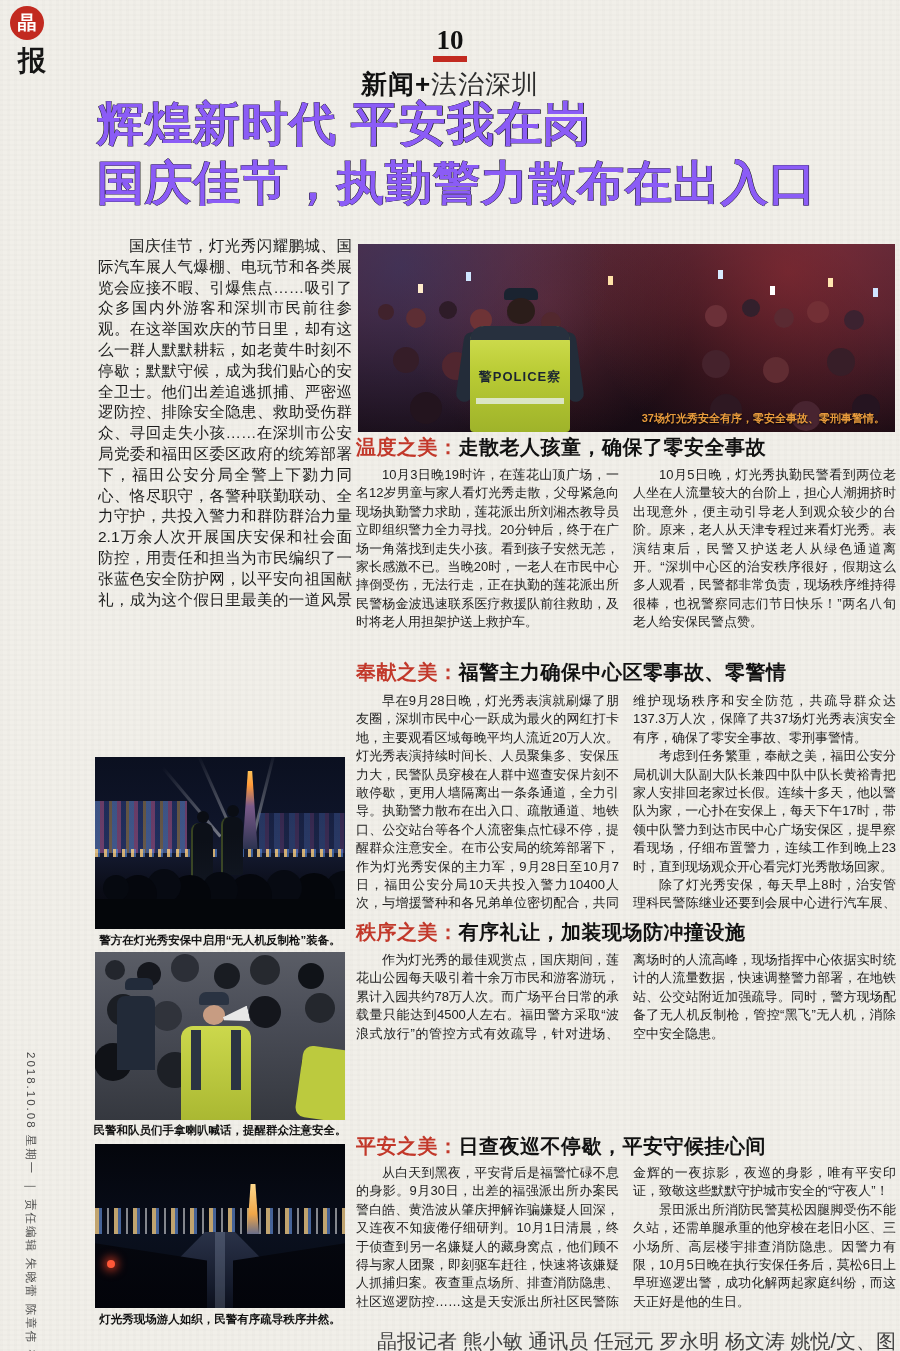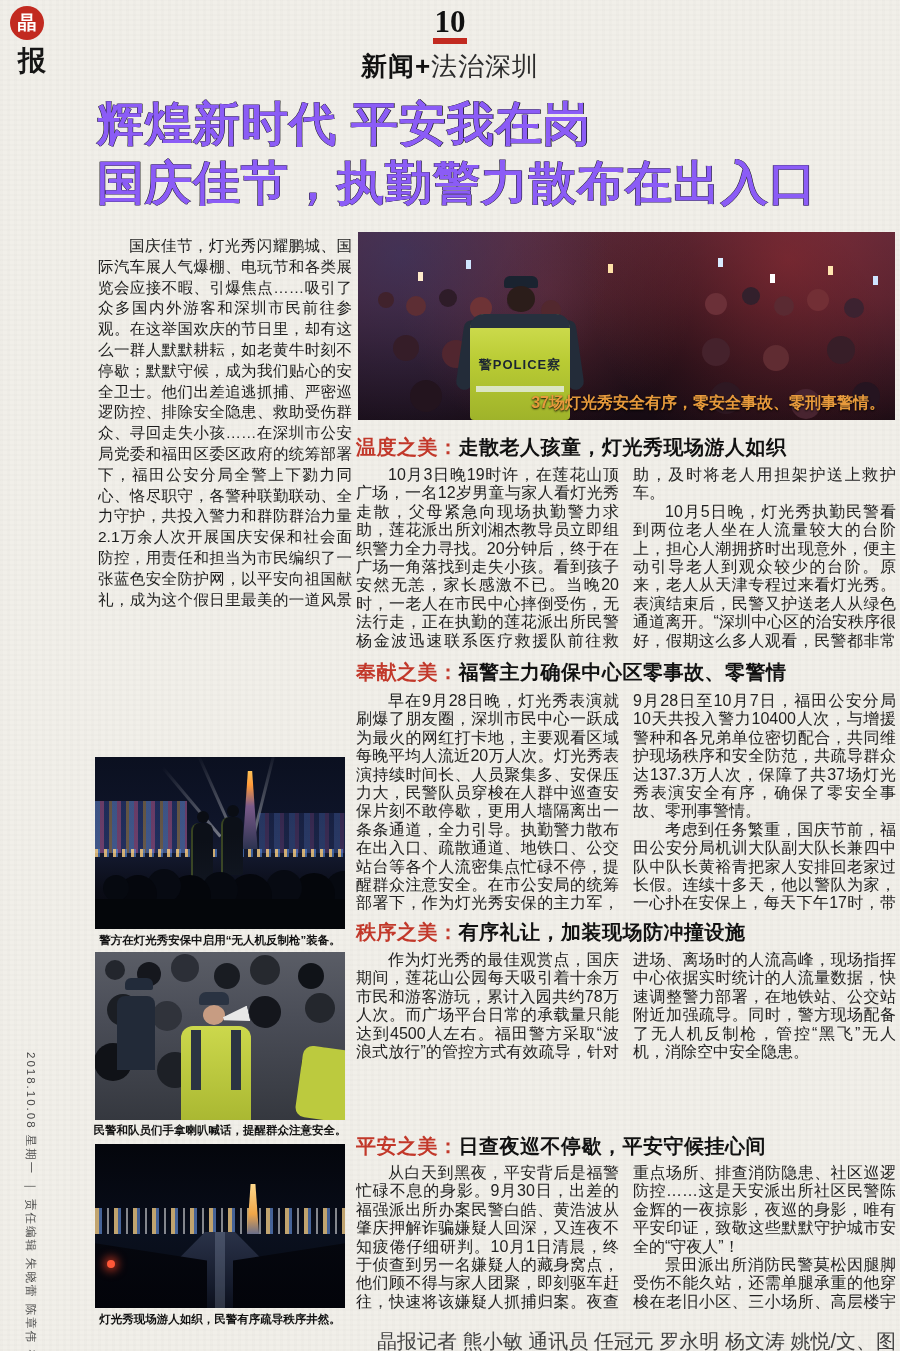--- a/index.html
+++ b/index.html
@@ -7,50 +7,50 @@
         overflow:hidden;font-family:"Liberation Sans",sans-serif;color:#222;}
   .page::before{content:"";position:absolute;inset:0;pointer-events:none;
     background:repeating-linear-gradient(0deg,rgba(0,0,0,.012) 0 2px,transparent 2px 5px),
                repeating-linear-gradient(90deg,rgba(0,0,0,.01) 0 3px,transparent 3px 7px);}
   
   .logo{position:absolute;left:10px;top:6px;width:48px;}
   .logo-seal{width:34px;height:34px;border-radius:50%;background:#c22a20;color:#fff;
     display:flex;align-items:center;justify-content:center;font-size:19px;font-weight:bold;}
   .logo-char{font-size:28px;font-weight:900;color:#161616;margin:2px 0 0 8px;}
   .masthead{position:absolute;left:0;top:8px;width:900px;text-align:center;}
-  .pagenum{font-family:"Liberation Serif",serif;font-size:31px;font-weight:bold;color:#111;line-height:28px;}
+  .pagenum{font-family:"Liberation Serif",serif;font-size:27px;font-weight:bold;color:#111;line-height:28px;margin-top:18px;}
   .red-bar{width:34px;height:6px;background:#c22a20;margin:2px auto 5px;}
   .section-title{font-size:26px;color:#111;letter-spacing:1px;}
   .section-title .bold{font-weight:900;}
   .section-title .rest{font-weight:500;color:#2c2c2c;}
   
   .headline{position:absolute;left:97px;top:94px;width:800px;margin:0;font-size:47px;line-height:59px;
     font-weight:900;color:#8b5cf6;letter-spacing:1px;text-shadow:.6px 0 #101010,-.6px 0 #101010;}
   
   .intro{position:absolute;left:98px;top:236px;width:254px;height:376px;font-size:15.5px;
     line-height:20.8px;text-align:justify;color:#1c1c1c;overflow:hidden;}
   .intro p{margin:0;text-indent:2em;}
   
   .section-head{position:absolute;left:356px;width:540px;font-size:20px;font-weight:900;
     color:#111;white-space:nowrap;letter-spacing:.5px;}
   .section-head .tag{color:#c2382a;}
   .sbody{position:absolute;left:356px;width:540px;column-count:2;column-gap:14px;
-    font-size:16px;line-height:18.4px;text-align:justify;color:#222;overflow:hidden;}
+    font-size:13px;line-height:18.4px;text-align:justify;color:#222;overflow:hidden;}
   .sbody p{margin:0;text-indent:2em;}
   .h1s{top:434px}.b1s{top:466px;height:192px}
   .h2s{top:659px}.b2s{top:692px;height:226px}
   .h3s{top:919px}.b3s{top:951px;height:180px}
   .h4s{top:1133px}.b4s{top:1164px;height:160px}
   .credit{position:absolute;left:356px;top:1328px;width:540px;text-align:right;
     font-weight:normal;font-size:20px;color:#404040;}
   
   .edge{position:absolute;left:38px;top:1052px;transform:rotate(90deg);transform-origin:0 0;
     font-size:11.5px;color:#4a4a4a;letter-spacing:2px;white-space:nowrap;}
   
-  .main-photo{position:absolute;left:358px;top:232px;width:537px;height:188px;overflow:hidden;
+  .main-photo{position:absolute;left:358px;top:244px;width:537px;height:188px;overflow:hidden;
     background:
       radial-gradient(circle at 8% 12%, rgba(55,60,110,.55), transparent 40%),
       radial-gradient(circle at 80% 15%, rgba(150,45,50,.6), transparent 45%),
       radial-gradient(circle at 35% 30%, rgba(120,50,60,.5), transparent 40%),
       radial-gradient(circle at 60% 75%, rgba(20,10,18,.8), transparent 60%),
       linear-gradient(180deg,#54283a 0%,#47202f 35%,#2a1420 70%,#180b13 100%);}
   .mp-heads{position:absolute;left:20px;top:60px;width:16px;height:16px;border-radius:50%;background:#40222c;
     box-shadow:30px 6px 0 2px #5d2e34,62px -2px 0 1px #2e1c28,95px 8px 0 3px #6e3336,
      130px 2px 0 1px #3a2030,165px 10px 0 2px #52282e,330px 4px 0 3px #6b3038,
      365px -4px 0 1px #33202c,398px 6px 0 2px #5a2a32,432px 0 0 3px #722f35,
@@ -65,21 +65,21 @@
   .mp-cap{position:absolute;left:38px;top:0;width:34px;height:12px;background:#1a2330;border-radius:6px 6px 2px 2px;}
   .mp-head{position:absolute;left:41px;top:10px;width:28px;height:26px;background:#2b1d1a;border-radius:50%;}
   .mp-vest{position:absolute;left:4px;top:38px;width:100px;height:106px;border-radius:16px 16px 4px 4px;
     background:linear-gradient(180deg,#d3e054 0%,#b9cb34 45%,#9fb32a 100%);}
   .mp-vest::before{content:"";position:absolute;top:0;left:0;right:0;height:14px;background:#27303e;border-radius:16px 16px 0 0;}
   .mp-vest::after{content:"";position:absolute;left:6px;right:6px;top:72px;height:6px;background:rgba(235,242,246,.75);}
   .mp-vest-band{position:absolute;left:0;right:0;top:42px;text-align:center;font-size:13px;
     font-weight:900;color:#1b2532;letter-spacing:1px;}
   .mp-arm{position:absolute;width:16px;height:70px;background:#232c39;border-radius:8px;top:44px;}
   .mp-arm.l{left:-6px;transform:rotate(8deg);} .mp-arm.r{right:-6px;transform:rotate(-8deg);}
-  .mp-caption{position:absolute;right:10px;bottom:6px;font-size:16px;font-weight:bold;
+  .mp-caption{position:absolute;right:10px;bottom:6px;font-size:11px;font-weight:bold;
     color:#e79a3c;text-shadow:0 1px 2px rgba(0,0,0,.95);}
   
   .side-photo{position:absolute;left:95px;width:250px;overflow:hidden;}
   .sp1{top:757px;height:172px;background:linear-gradient(180deg,#0b1020 0%,#0e1428 35%,#141a30 55%,#0a0c16 78%,#05060c 100%);}
   .sp2{top:952px;height:168px;background:linear-gradient(180deg,#5a5d66 0%,#4a4d57 40%,#35383f 100%);}
   .sp3{top:1144px;height:164px;background:linear-gradient(180deg,#04060c 0%,#070b16 40%,#0a101e 55%,#060a13 100%);}
   .side-caption{position:absolute;left:93px;width:254px;font-size:11.5px;font-weight:bold;
     color:#111;text-align:center;white-space:nowrap;}
   .sc1{top:933px}.sc2{top:1123px}.sc3{top:1312px}
   
@@ -171,31 +171,31 @@
       <div class="mp-head"></div>
       <div class="mp-arm l"></div>
       <div class="mp-arm r"></div>
       <div class="mp-vest">
         <div class="mp-vest-band">警POLICE察</div>
       </div>
     </div>
     <div class="mp-caption">37场灯光秀安全有序，零安全事故、零刑事警情。</div>
   </div>
 
-  <div class="section-head h1s"><span class="tag">温度之美：</span><span>走散老人孩童，灯光秀现场游人如织</span></div>
+  <div class="section-head h1s"><span class="tag">温度之美：</span><span>走散老人孩童，确保了零安全事故</span></div>
   <div class="sbody b1s">
     <p>10月3日晚19时许，在莲花山顶广场，一名12岁男童与家人看灯光秀走散，父母紧急向现场执勤警力求助，莲花派出所刘湘杰教导员立即组织警力全力寻找。20分钟后，终于在广场一角落找到走失小孩。看到孩子安然无恙，家长感激不已。当晚20时，一老人在市民中心摔倒受伤，无法行走，正在执勤的莲花派出所民警杨金波迅速联系医疗救援队前往救助，及时将老人用担架护送上救护车。</p>
     <p>10月5日晚，灯光秀执勤民警看到两位老人坐在人流量较大的台阶上，担心人潮拥挤时出现意外，便主动引导老人到观众较少的台阶。原来，老人从天津专程过来看灯光秀。表演结束后，民警又护送老人从绿色通道离开。“深圳中心区的治安秩序很好，假期这么多人观看，民警都非常负责，现场秩序维持得很棒，也祝警察同志们节日快乐！”两名八旬老人给安保民警点赞。</p>
     <p>国庆期间，一个个暖心故事在福田不断上演，一位位平凡身影传递着福警力量。据了解，国庆长假期间，福田警方共帮助群众快速找回55名走失老人、小孩，及时救助13名群众，帮助群众找回行李箱、钱包、身份证等11起。</p>
   </div>
 
   <div class="section-head h2s"><span class="tag">奉献之美：</span><span>福警主力确保中心区零事故、零警情</span></div>
   <div class="sbody b2s">
     <p>早在9月28日晚，灯光秀表演就刷爆了朋友圈，深圳市民中心一跃成为最火的网红打卡地，主要观看区域每晚平均人流近20万人次。灯光秀表演持续时间长、人员聚集多、安保压力大，民警队员穿梭在人群中巡查安保片刻不敢停歇，更用人墙隔离出一条条通道，全力引导。执勤警力散布在出入口、疏散通道、地铁口、公交站台等各个人流密集点忙碌不停，提醒群众注意安全。在市公安局的统筹部署下，作为灯光秀安保的主力军，9月28日至10月7日，福田公安分局10天共投入警力10400人次，与增援警种和各兄弟单位密切配合，共同维护现场秩序和安全防范，共疏导群众达137.3万人次，保障了共37场灯光秀表演安全有序，确保了零安全事故、零刑事警情。</p>
-    <p>考虑到任务繁重，国庆节前，福田公安分局机训大队副大队长兼四中队中队长黄裕青把家人安排回老家过长假。连续十多天，他以警队为家，一心扑在安保上，每天下午17时，带领中队警力到达市民中心广场安保区，提早察看现场，仔细布置警力，连续工作到晚上23时，直到现场观众开心看完灯光秀散场回家。</p>
+    <p>考虑到任务繁重，奉献之美，福田公安分局机训大队副大队长兼四中队中队长黄裕青把家人安排回老家过长假。连续十多天，他以警队为家，一心扑在安保上，每天下午17时，带领中队警力到达市民中心广场安保区，提早察看现场，仔细布置警力，连续工作到晚上23时，直到现场观众开心看完灯光秀散场回家。</p>
     <p>除了灯光秀安保，每天早上8时，治安管理科民警陈继业还要到会展中心进行汽车展、电玩节安保，然后再到市民中心疏导观看灯光秀群众，手拿喇叭一遍遍提醒观众不要滞留，让开疏散通道。记者获悉，截至10月7日，会展中心累计人流量达23万人次，福田派出所圆满完成了假期展会安保“零警情”“零案件”。</p>
   </div>
 
   <div class="section-head h3s"><span class="tag">秩序之美：</span><span>有序礼让，加装现场防冲撞设施</span></div>
   <div class="sbody b3s">
     <p>作为灯光秀的最佳观赏点，国庆期间，莲花山公园每天吸引着十余万市民和游客游玩，累计入园共约78万人次。而广场平台日常的承载量只能达到4500人左右。福田警方采取“波浪式放行”的管控方式有效疏导，针对进场、离场时的人流高峰，现场指挥中心依据实时统计的人流量数据，快速调整警力部署，在地铁站、公交站附近加强疏导。同时，警方现场配备了无人机反制枪，管控“黑飞”无人机，消除空中安全隐患。</p>
 
   </div>
 
   <div class="section-head h4s"><span class="tag">平安之美：</span><span>日查夜巡不停歇，平安守候挂心间</span></div>

